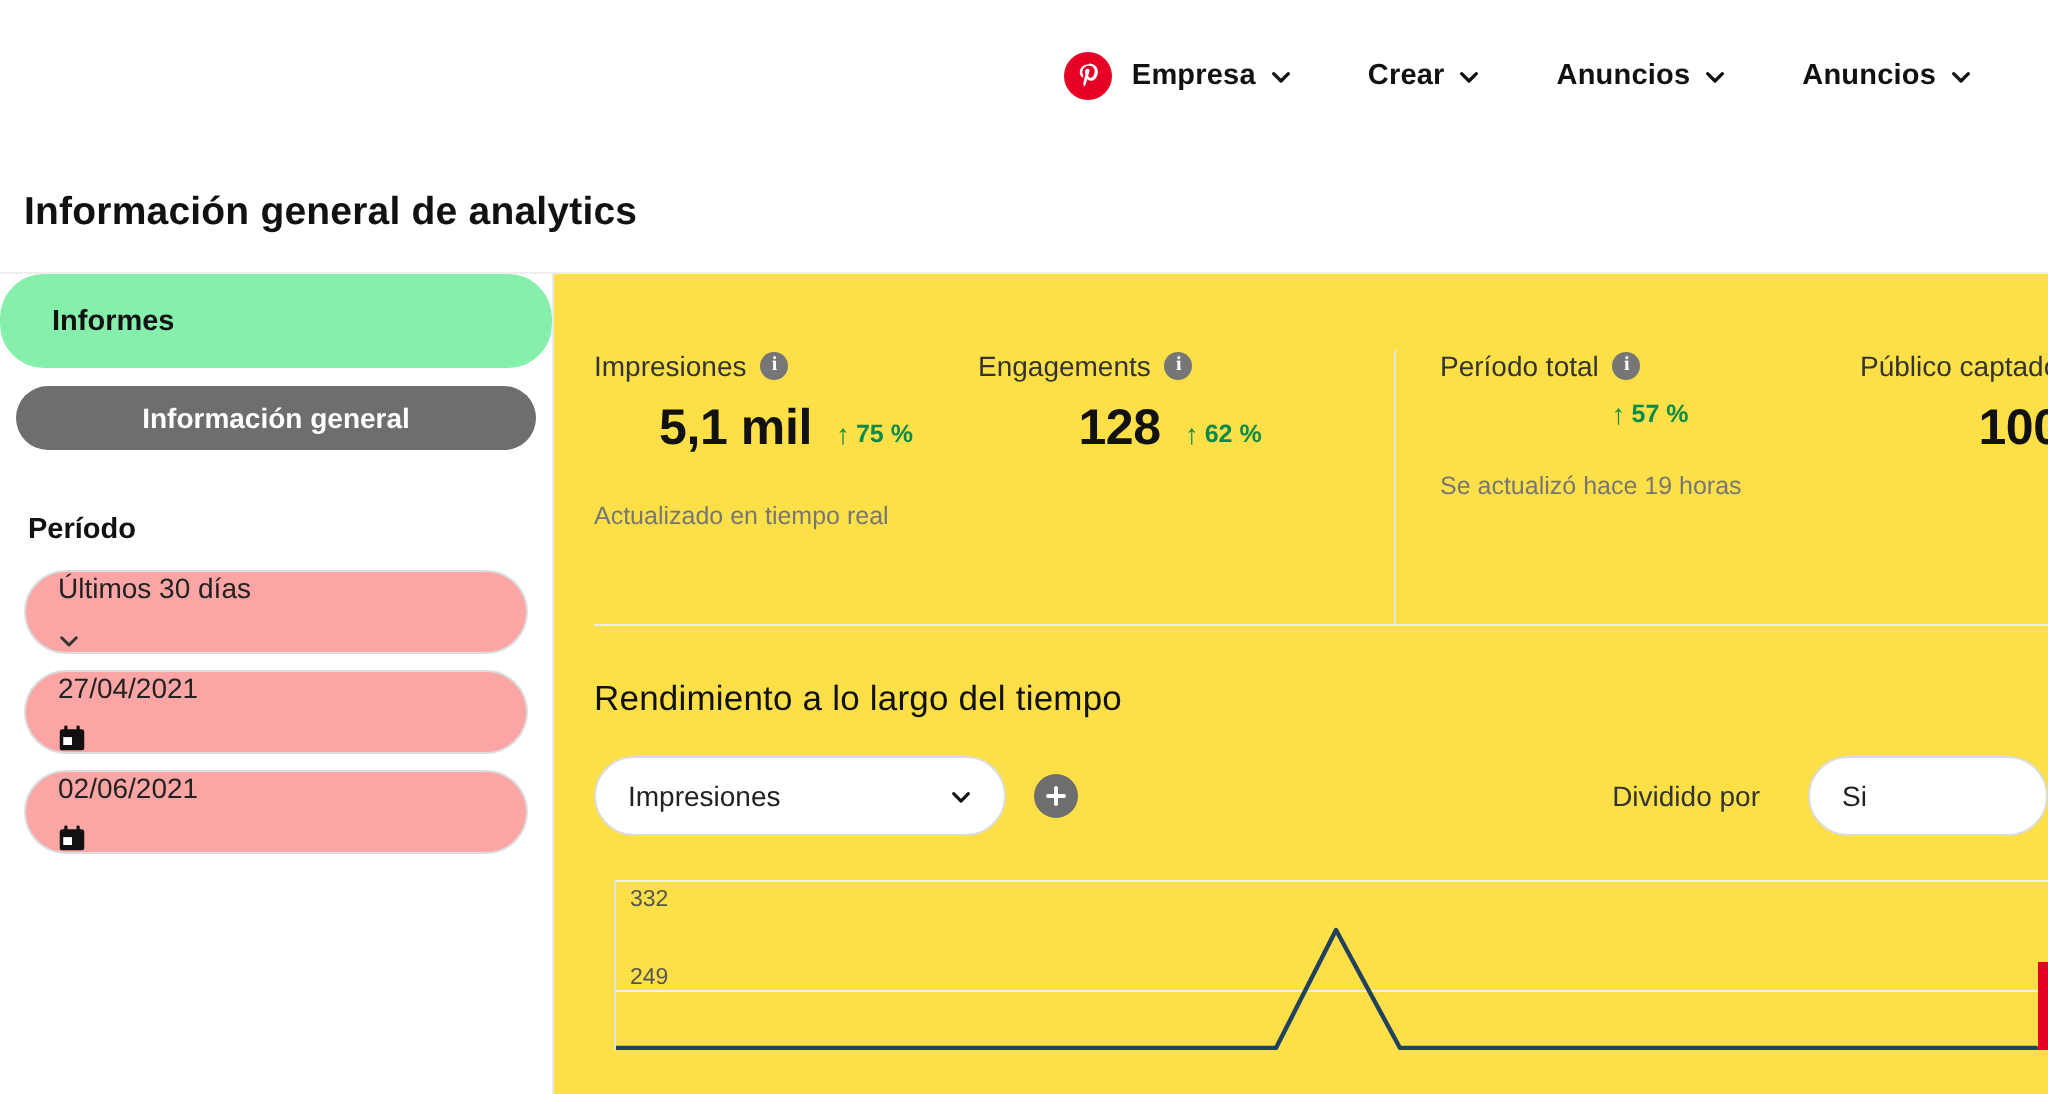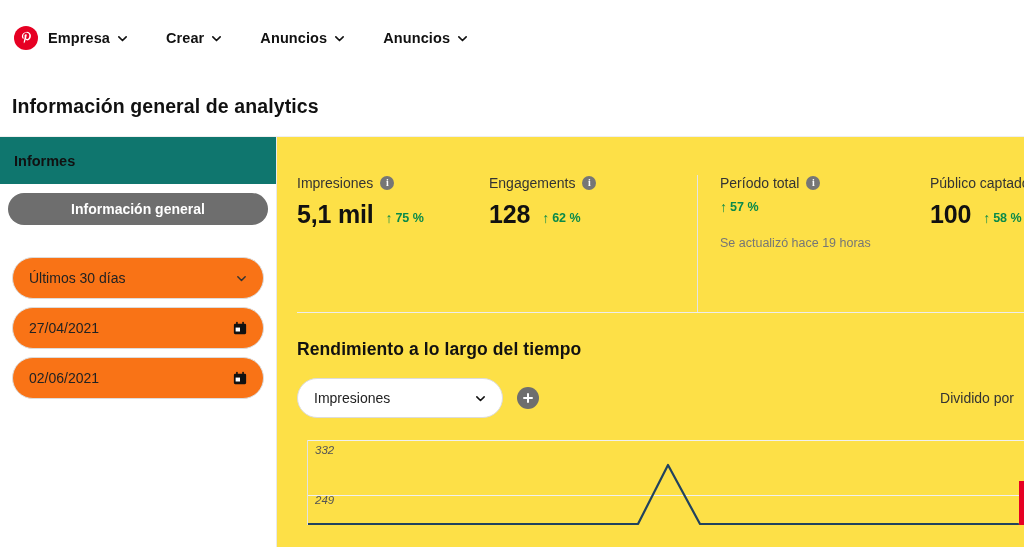--- a/index.html
+++ b/index.html
@@ -15,20 +15,21 @@
     -webkit-font-smoothing: antialiased;
   }
 
   
   .topnav {
     height: 76px;
     display: flex;
     align-items: center;
     padding: 0 0 0 14px;
     background: #ffffff;
+    justify-content: flex-end;
   }
   .nav-item {
     display: flex;
     align-items: center;
     gap: 7px;
     margin-right: 38px;
     cursor: pointer;
     white-space: nowrap;
   }
   .nav-label {
@@ -79,25 +80,26 @@
 
   
   .sidebar {
     width: 277px;
     flex: 0 0 277px;
     background: #ffffff;
     border-right: 1px solid #e9e9e9;
     overflow: hidden;
   }
   .side-header {
-    background: #0f766e;
-    padding: 16px 0 15px 14px;
+    background: #86efac;
+    padding: 16px 0 15px 26px;
     font-size: 14.5px;
     font-weight: bold;
     color: #111111;
+    border-radius: 22px;
   }
   .side-links { padding: 9px 8px 12px 8px; }
   .side-link {
     font-size: 14px;
     color: #333333;
     padding: 8px 10px;
     border-radius: 18px;
     margin-bottom: 4px;
     cursor: pointer;
     white-space: nowrap;
@@ -113,29 +115,30 @@
   .filter-label {
     font-size: 14.5px;
     font-weight: bold;
     color: #111111;
     padding: 0 2px 12px 2px;
   }
   .field {
     height: 42px;
     border: 1px solid #dcdcdc;
     border-radius: 21px;
-    background: #f97316;
-    display: flex;
-    align-items: center;
+    background: #fca5a5;
+    display: flex;
+    align-items: flex-start;
     justify-content: space-between;
     padding: 0 16px;
     margin-bottom: 8px;
     font-size: 14px;
     color: #222222;
     cursor: pointer;
+    flex-direction: column;
   }
   .field-value { white-space: nowrap; }
 
   
   .main {
     flex: 1 1 auto;
     min-width: 0;
     background: #fde047;
     position: relative;
     overflow: hidden;
@@ -179,20 +182,21 @@
     line-height: 14px;
     text-align: center;
     font-family: "Liberation Serif", serif;
     flex: 0 0 auto;
     cursor: pointer;
   }
   .metric-row {
     display: flex;
     align-items: baseline;
     gap: 12px;
+    justify-content: center;
   }
   .metric-value {
     font-size: 25px;
     font-weight: bold;
     color: #111111;
     letter-spacing: -.2px;
     white-space: nowrap;
   }
   .metric-delta {
     display: flex;
@@ -213,21 +217,21 @@
 
   .section-divider {
     border-top: 1px solid #ededed;
     margin: 0 0 0 20px;
   }
 
   
   .chart-block { padding: 26px 0 0 20px; }
   .chart-title {
     font-size: 17.5px;
-    font-weight: bold;
+    font-weight: normal;
     color: #111111;
     margin-bottom: 18px;
     letter-spacing: .1px;
   }
   .chart-controls {
     display: flex;
     align-items: center;
     gap: 14px;
   }
   .select-pill {
@@ -272,21 +276,20 @@
     overflow: hidden;
   }
 
   
   .plot {
     position: relative;
     margin: 22px 0 0 10px;
     height: 85px;
     border-left: 1px solid #e2e2e2;
     overflow: hidden;
-    font-style: italic;
   }
   .gridline {
     position: absolute;
     left: 0;
     right: 0;
     border-top: 1px solid #f0f0f0;
   }
   .ytick {
     position: absolute;
     left: 7px;
@@ -358,20 +361,21 @@
   <aside class="sidebar">
 
     <div class="side-header">Informes</div>
 
     <div class="side-links">
       <div class="side-link active">Información general</div>
     </div>
 
 
     <div class="filter-group">
+      <div class="filter-label">Período</div>
 
       <div class="field">
         <span class="field-value">Últimos 30 días</span>
         <svg class="chev" viewBox="0 0 12 12">
             <path d="M2 4.2l4 4 4-4" stroke="#333" stroke-width="1.6" fill="none" stroke-linecap="round" stroke-linejoin="round"></path>
           </svg>
       </div>
 
       <div class="field">
         <span class="field-value">27/04/2021</span>
@@ -406,20 +410,21 @@
             <span class="metric-name">Impresiones</span>
             <span class="info-icon">i</span>
           </div>
           <div class="metric-row">
             <span class="metric-value">5,1 mil</span>
             <span class="metric-delta">
               <span class="arrow">↑</span>
               <span>75 %</span>
             </span>
           </div>
+          <div class="metric-sub">Actualizado en tiempo real</div>
         </div>
 
         <div class="metric">
           <div class="metric-head">
             <span class="metric-name">Engagements</span>
             <span class="info-icon">i</span>
           </div>
           <div class="metric-row">
             <span class="metric-value">128</span>
             <span class="metric-delta">
@@ -480,28 +485,31 @@
         <div class="add-btn">
           <svg width="12" height="12" viewBox="0 0 12 12">
             <path d="M6 2v8M2 6h8" stroke="#fff" stroke-width="2" stroke-linecap="round"></path>
           </svg>
         </div>
 
         <div class="spacer"></div>
 
         <span class="split-label">Dividido por</span>
 
+        <div class="select-pill clipped">
+          <span>Si</span>
+        </div>
       </div>
 
       <div class="plot">
         <div class="gridline" style="top:0px;"></div>
         <div class="ytick" style="top:4px;">332</div>
 
         <div class="gridline" style="top:55px;"></div>
-        <div class="ytick" style="top:54px;">249</div>
+        <div class="ytick" style="top:43px;">249</div>
 
         <svg width="710" height="84" viewBox="0 0 710 84">
           <polyline points="0,84 330,84 360,25 392,84 710,84" fill="none" stroke="#21425e" stroke-width="2.2" stroke-linejoin="round" stroke-linecap="round"></polyline>
         </svg>
 
         <div class="red-bar"></div>
       </div>
     </section>
 
   </main>

